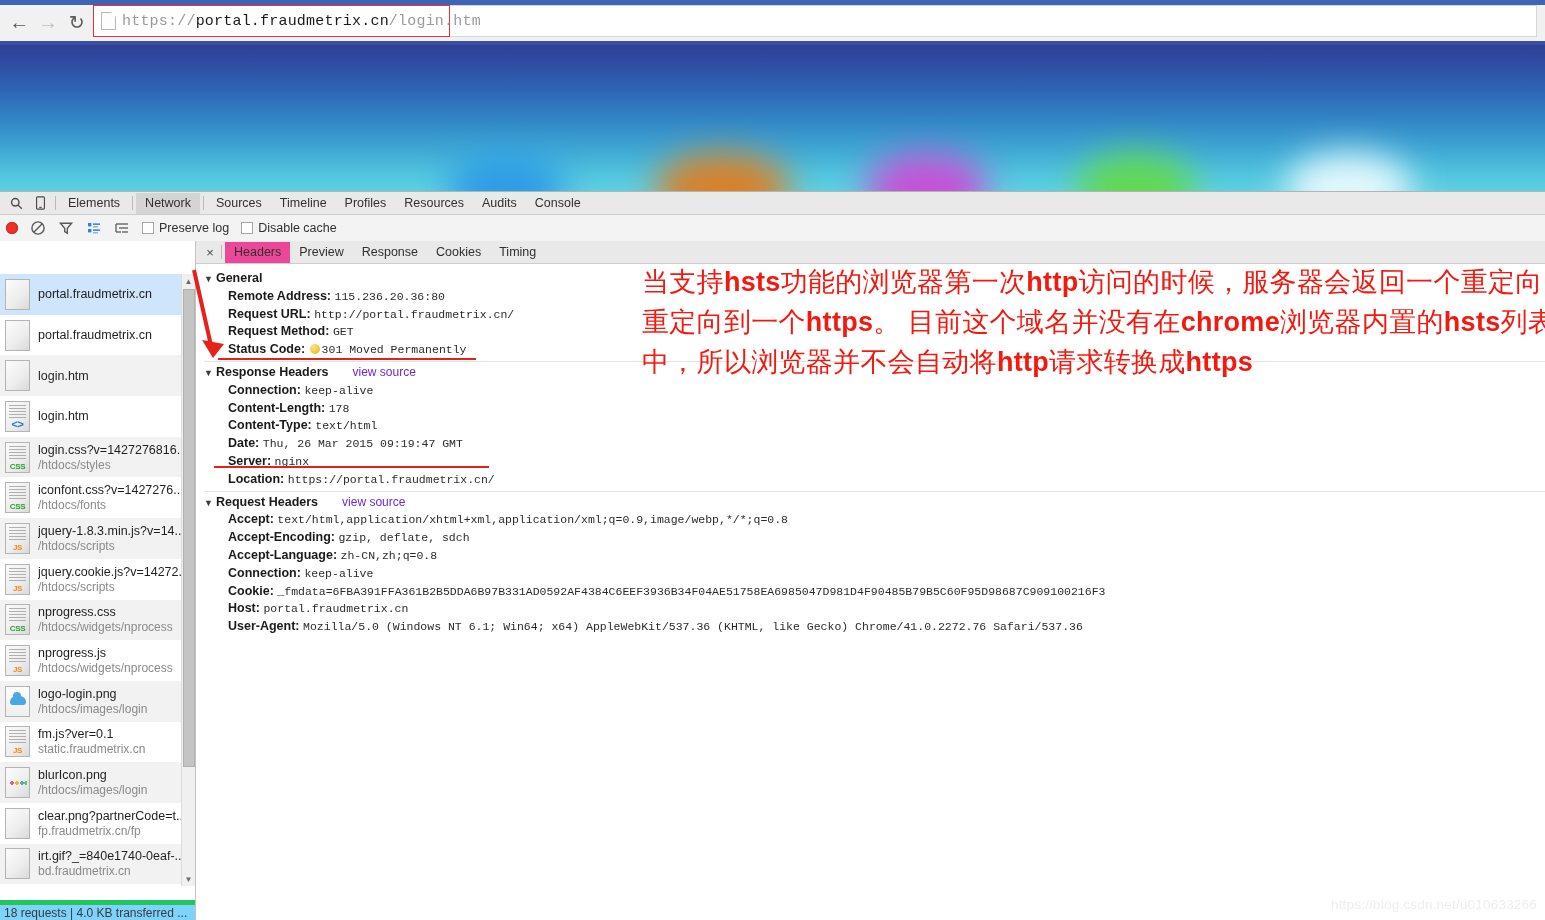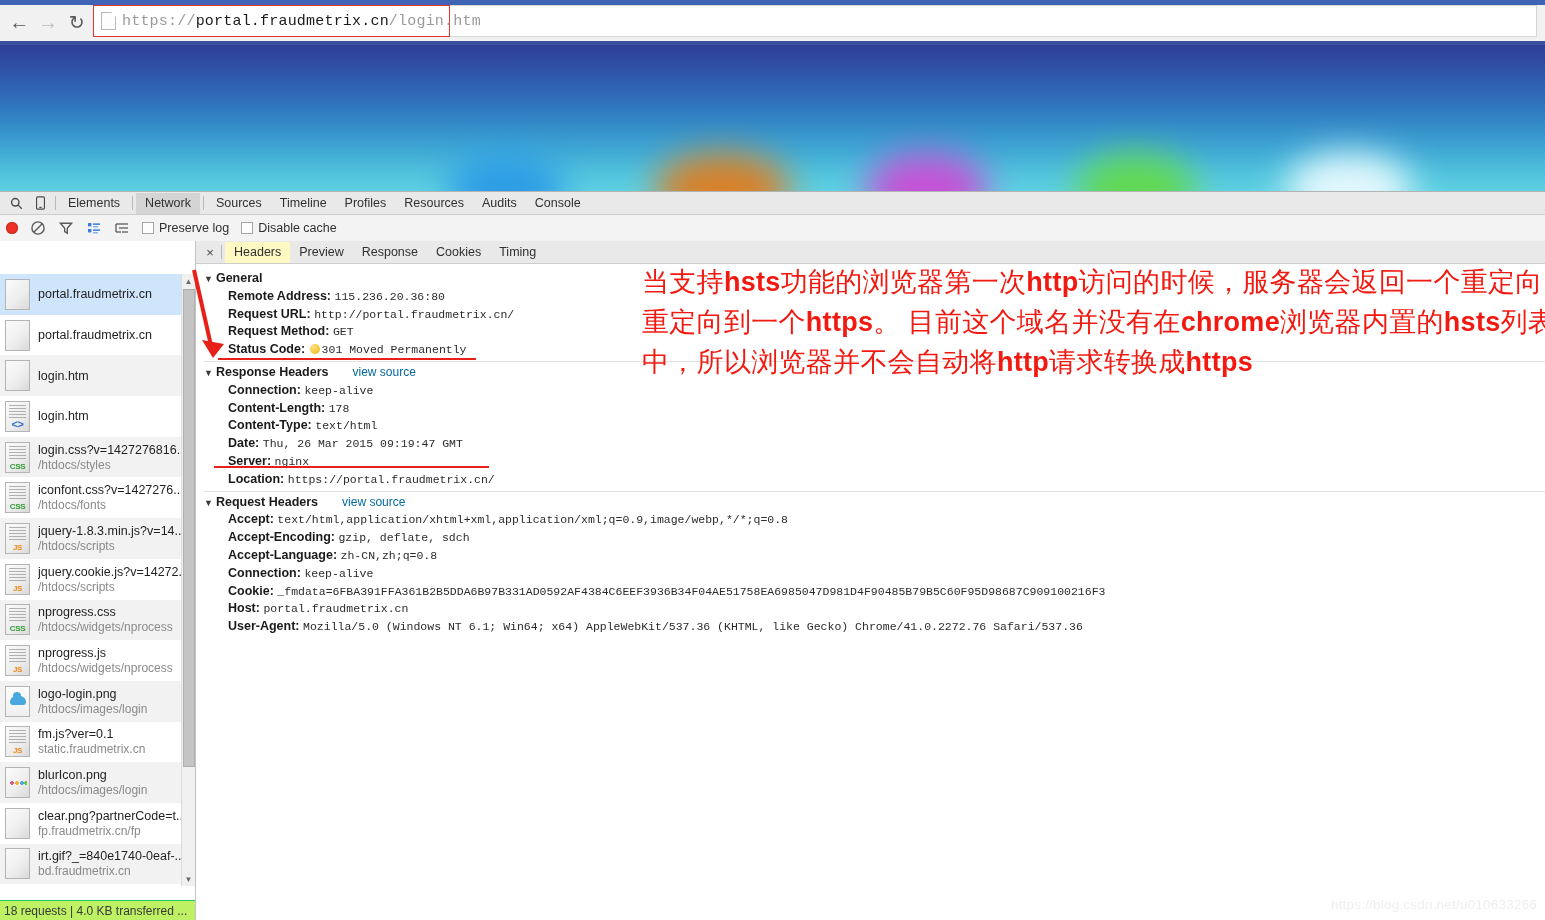--- a/index.html
+++ b/index.html
@@ -347,22 +347,22 @@
     border: 1px solid #b0b0b0;
     box-sizing: border-box;
   }
   #req-scrollbar .arrow.down {
     position: absolute; bottom: 0; left: 0; right: 0;
   }
   #req-status {
     position: absolute;
     left: 0; bottom: 0;
     width: 196px; height: 21px;
-    background: #bef264;
-    border-top: 1px solid #22c55e;
+    background: #7dd3fc;
+    border-top: 5px solid #22c55e;
     box-sizing: border-box;
     display: flex;
     align-items: center;
     padding-left: 4px;
     font-size: 12px;
     color: #3a3a3a;
     white-space: nowrap;
   }
 
   
@@ -386,21 +386,21 @@
     color: #4a4a4a; font-size: 13px;
   }
   .d-tab {
     padding: 0 9px;
     height: 21px;
     line-height: 21px;
     font-size: 12.5px;
     color: #303030;
     white-space: nowrap;
   }
-  .d-tab.active { background: #fef9c3; }
+  .d-tab.active { background: #ec4899; }
 
   #detail-body {
     position: relative;
     padding: 6px 0 0 8px;
     font-size: 12.5px;
     line-height: 16.8px;
   }
   .sec-title {
     font-weight: bold;
     color: #1a1a1a;
@@ -409,21 +409,21 @@
     gap: 24px;
     padding-left: 0px;
   }
   .sec-title .tri {
     font-size: 9px;
     margin-right: 3px;
     color: #3b3b3b;
   }
   .view-source {
     font-weight: normal;
-    color: #0369a1;
+    color: #6d28d9;
     font-size: 12px;
   }
   .hdr-line {
     padding-left: 24px;
     white-space: nowrap;
   }
   .hdr-key {
     font-weight: bold;
     color: #1a1a1a;
   }

